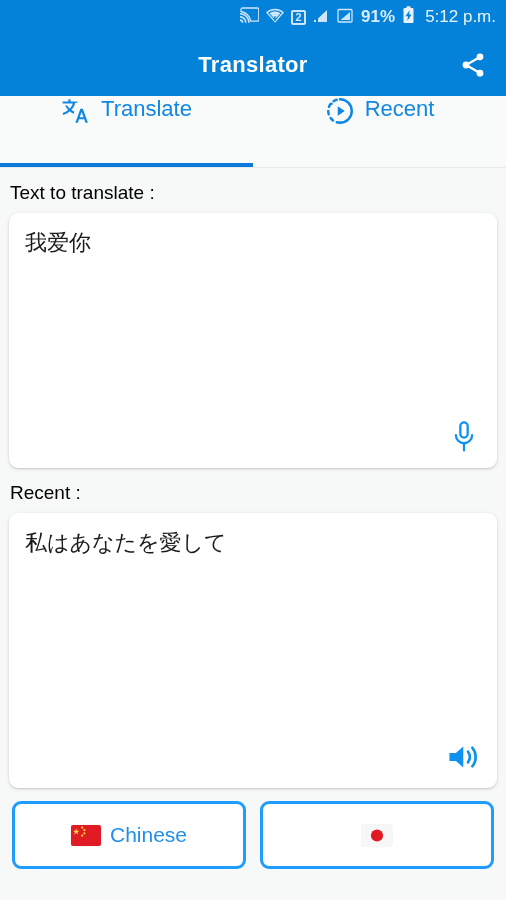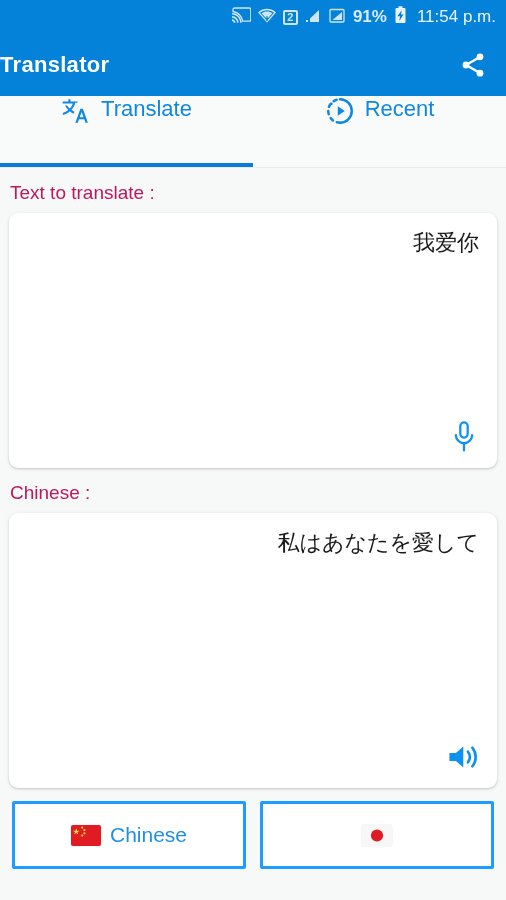--- a/index.html
+++ b/index.html
@@ -23,21 +23,21 @@
     width:15px; height:15px; border:2px solid #cfe6fa; border-radius:2px;
     color:#cfe6fa; font-size:11px; font-weight:bold; line-height:11px;
     text-align:center; font-family:"Liberation Sans", sans-serif;
   }
   .sb-battery { font-size:17px; color:#d8ecfb; font-weight:bold; letter-spacing:0px; }
   .sb-time { font-size:17px; color:#eaf4fd; margin-left:3px; }
 
   
   .appbar {
     height:62px; background:#0481d9;
-    display:flex; align-items:center; justify-content:flex-start;
+    display:flex; align-items:center; justify-content:center;
     position:relative;
   }
   .appbar-title {
     color:#ffffff; font-size:22px; font-weight:bold; letter-spacing:0.3px;
   }
   .share-btn {
     position:absolute; right:12px; top:50%; transform:translateY(-50%);
     width:42px; height:42px; display:flex; align-items:center; justify-content:center;
     cursor:pointer;
   }
@@ -53,53 +53,52 @@
     cursor:pointer; position:relative;
   }
   .tab-label { color:#1087e0; font-size:22px; }
   .tab-icon { display:flex; align-items:center; justify-content:center; }
   .tab-indicator {
     position:absolute; bottom:0; left:0; width:50%; height:4px; background:#0b7ada;
   }
 
   
   .section-label {
-    color:#be185d; font-size:19px;
+    color:#000000; font-size:19px;
     padding:14px 0 9px 10px;
   }
 
   
   .card {
     position:relative; margin:0 9px; background:#ffffff;
     border-radius:9px;
     box-shadow:0 1px 2px rgba(0,0,0,0.16), 0 1px 5px rgba(0,0,0,0.07);
   }
   .card-input { height:255px; }
   .card-result { height:275px; }
   .card-text {
     padding:15px 18px 0 16px;
     font-size:22px; color:#1b1b1b; line-height:1.4;
     font-family:"DejaVu Sans", sans-serif;
     word-break:break-word;
-    text-align:right;
   }
   .card-action {
     position:absolute; right:10px; bottom:8px;
     width:46px; height:46px;
     display:flex; align-items:center; justify-content:center;
     cursor:pointer;
   }
 
   
   .lang-row {
     display:flex; gap:14px; padding:13px 12px 0 12px;
   }
   .lang-btn {
     flex:1; height:68px; background:#ffffff;
-    border:3px solid #1e9cff; border-radius:2px;
+    border:3px solid #1e9cff; border-radius:9px;
     display:flex; align-items:center; justify-content:center; gap:9px;
     cursor:pointer;
   }
   .lang-label { color:#1f8fe8; font-size:21px; }
   .flag { display:block; border-radius:2px; box-shadow:0 0 1px rgba(0,0,0,0.35); }
 </style>
 </head>
 <body>
 
 <div id="app">
@@ -143,21 +142,21 @@
       <span class="sb-battery">91%</span>
 
       <span class="sb-icon">
         <svg width="13" height="18" viewBox="0 0 13 18">
           <rect x="1.5" y="2" width="10" height="15" rx="1" fill="#e8f3fc"></rect>
           <rect x="4.5" y="0.3" width="4" height="2" fill="#e8f3fc"></rect>
           <path d="M7.6 4.2L3.4 10.3h2.6l-0.7 4.6 4.3-6.4H7.1l0.5-4.3z" fill="#0481d9"></path>
         </svg>
       </span>
 
-      <span class="sb-time">11:54 p.m.</span>
+      <span class="sb-time">5:12 p.m.</span>
     </div>
   </div>
 
   <div class="appbar">
     <span class="appbar-title">Translator</span>
     <span class="share-btn">
       <svg width="28" height="28" viewBox="0 0 24 24">
         <circle cx="18" cy="5" r="2.9" fill="#ffffff"></circle>
         <circle cx="6" cy="12" r="2.9" fill="#ffffff"></circle>
         <circle cx="18" cy="19" r="2.9" fill="#ffffff"></circle>
@@ -204,21 +203,21 @@
     <div class="card-text">我爱你</div>
     <span class="card-action">
       <svg width="26" height="34" viewBox="0 0 24 30">
         <rect x="8.6" y="1.5" width="6.8" height="14" rx="3.4" fill="none" stroke="#0e91ef" stroke-width="2.1"></rect>
         <path d="M4.5 13.2a7.5 7.5 0 0 0 15 0" fill="none" stroke="#0e91ef" stroke-width="2.1" stroke-linecap="round"></path>
         <path d="M12 20.8v6.6" stroke="#0e91ef" stroke-width="2.1" stroke-linecap="round"></path>
       </svg>
     </span>
   </div>
 
-  <div class="section-label">Chinese :</div>
+  <div class="section-label">Recent :</div>
 
   <div class="card card-result">
     <div class="card-text">私はあなたを愛して</div>
     <span class="card-action">
       <svg width="34" height="30" viewBox="0 0 28 24">
         <path d="M2 8.8h5.3L13.4 3.4v17.2L7.3 15.2H2V8.8z" fill="#0e91ef"></path>
         <path d="M17.3 7.6a7.6 7.6 0 0 1 0 8.8" fill="none" stroke="#0e91ef" stroke-width="2.2" stroke-linecap="round"></path>
         <path d="M20.9 4.4a12 12 0 0 1 0 15.2" fill="none" stroke="#0e91ef" stroke-width="2.2" stroke-linecap="round"></path>
       </svg>
     </span>

